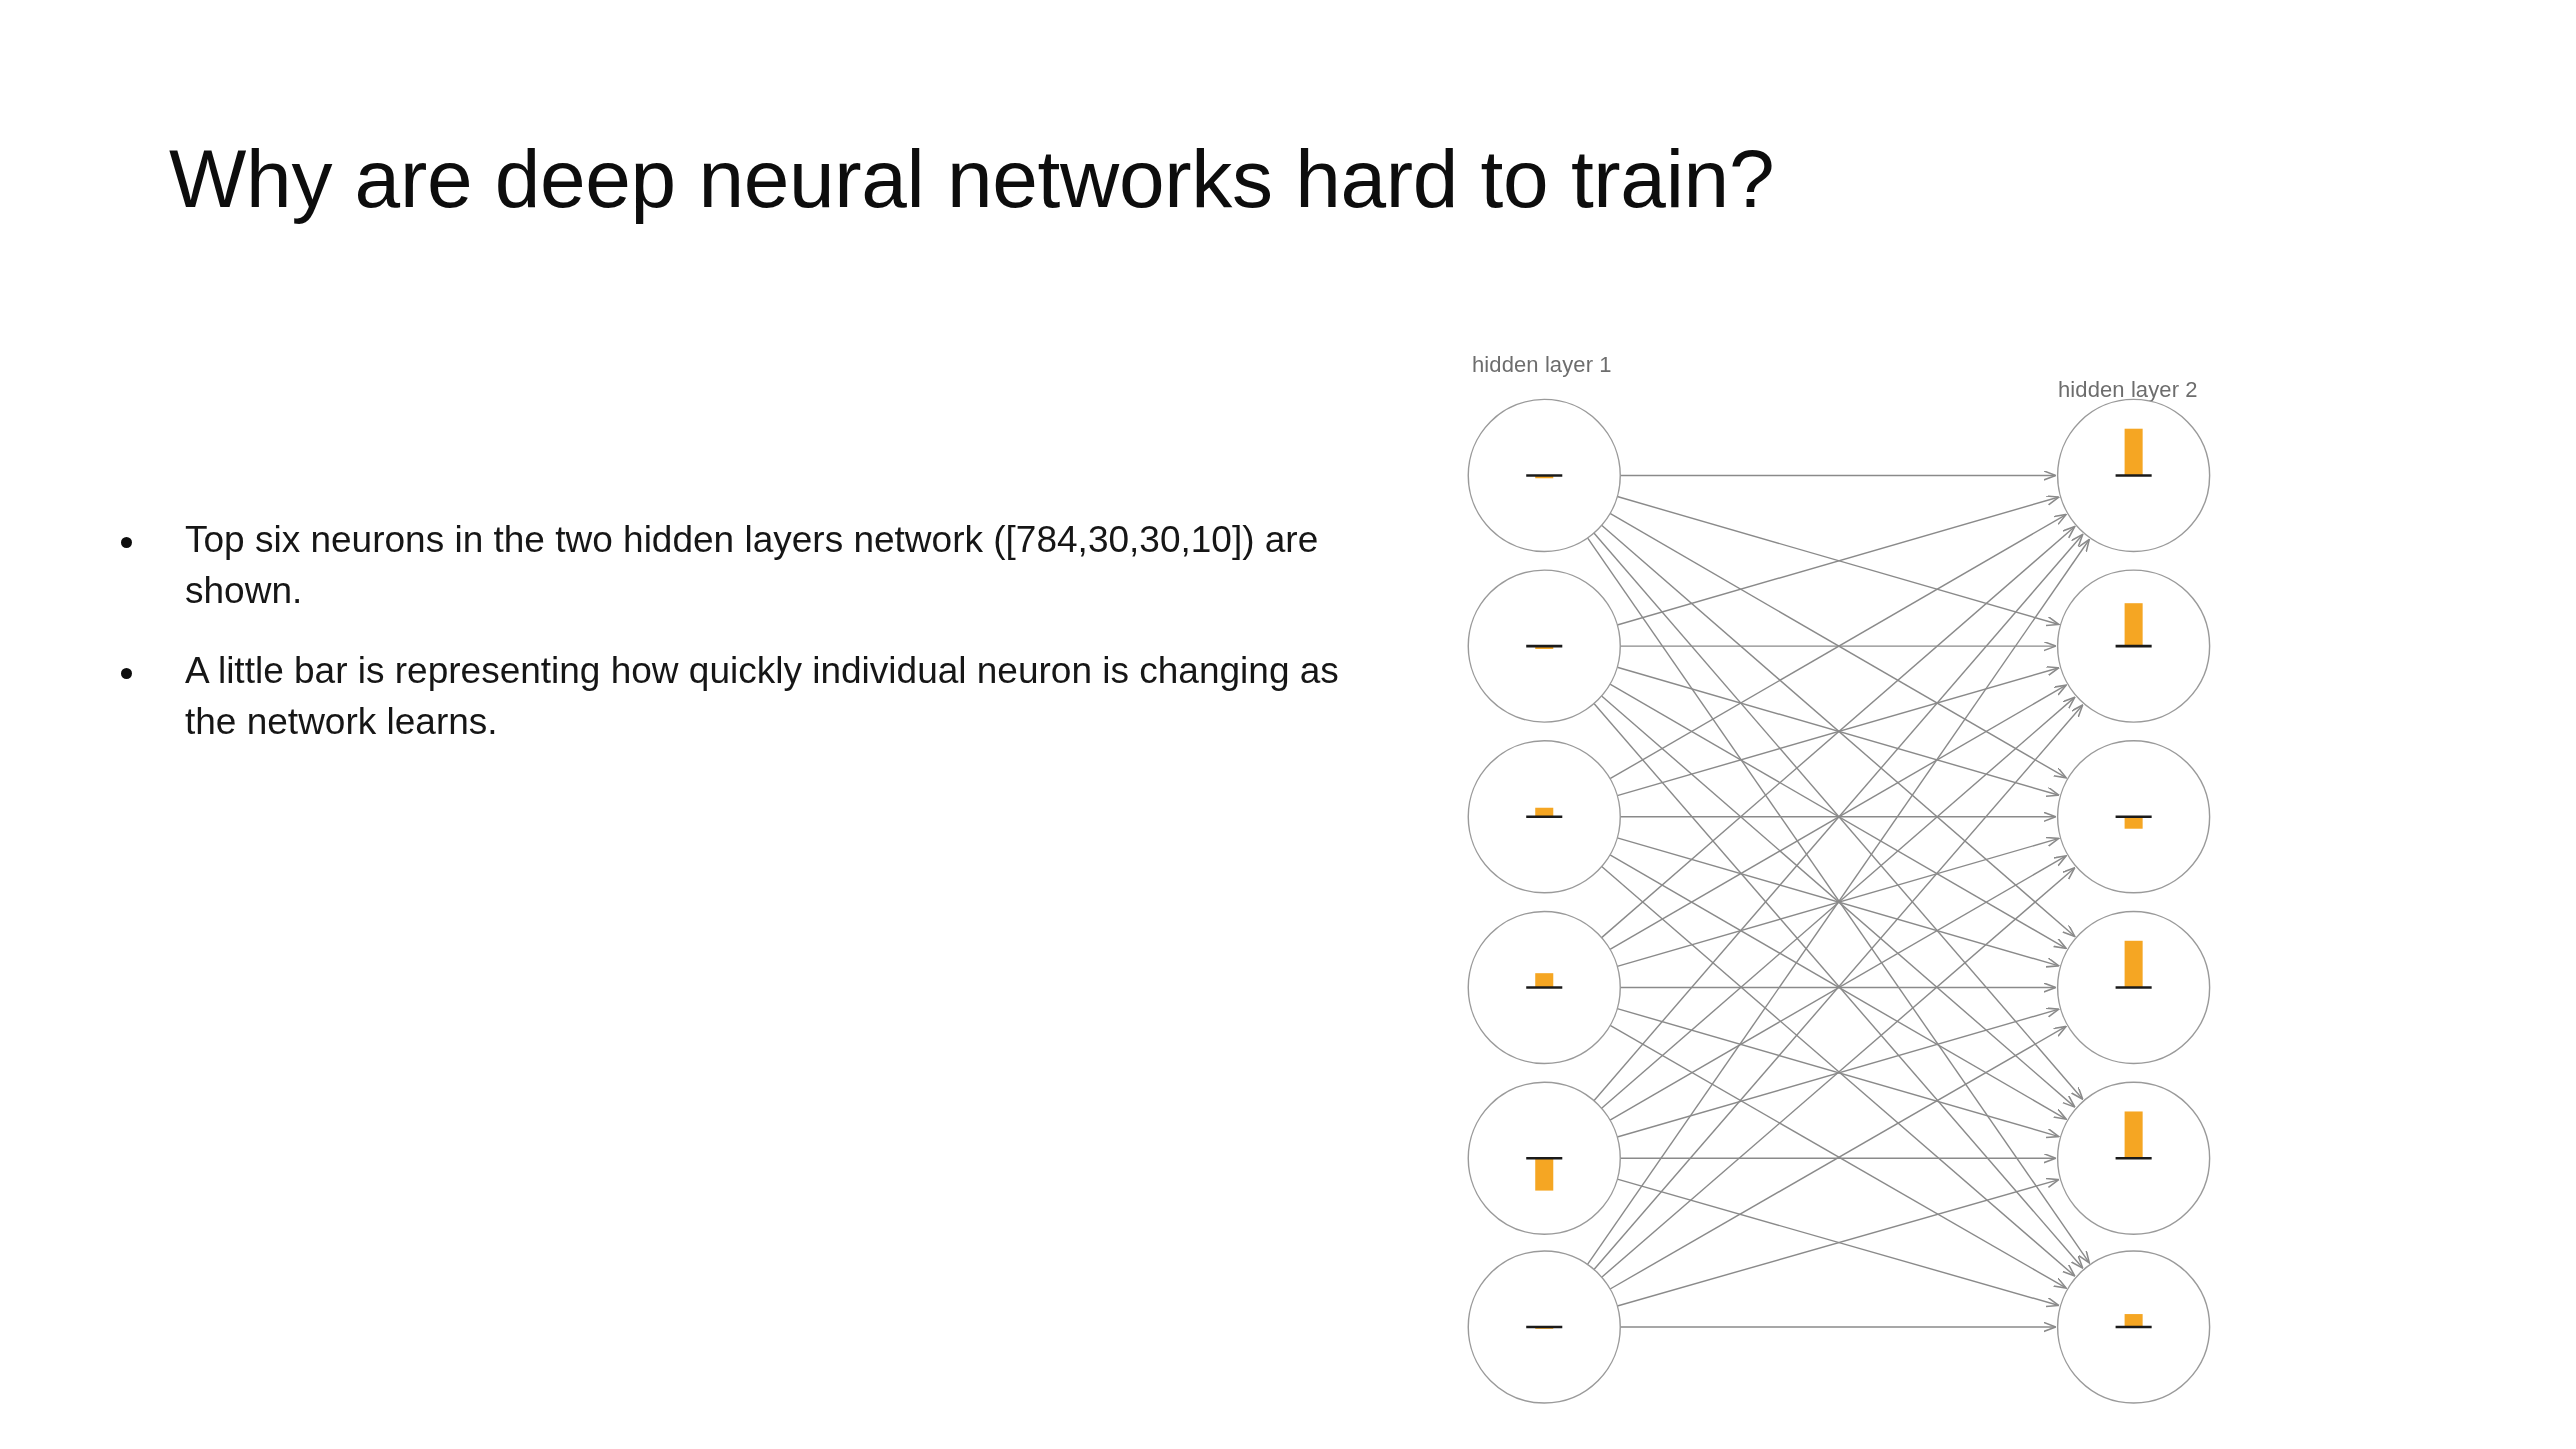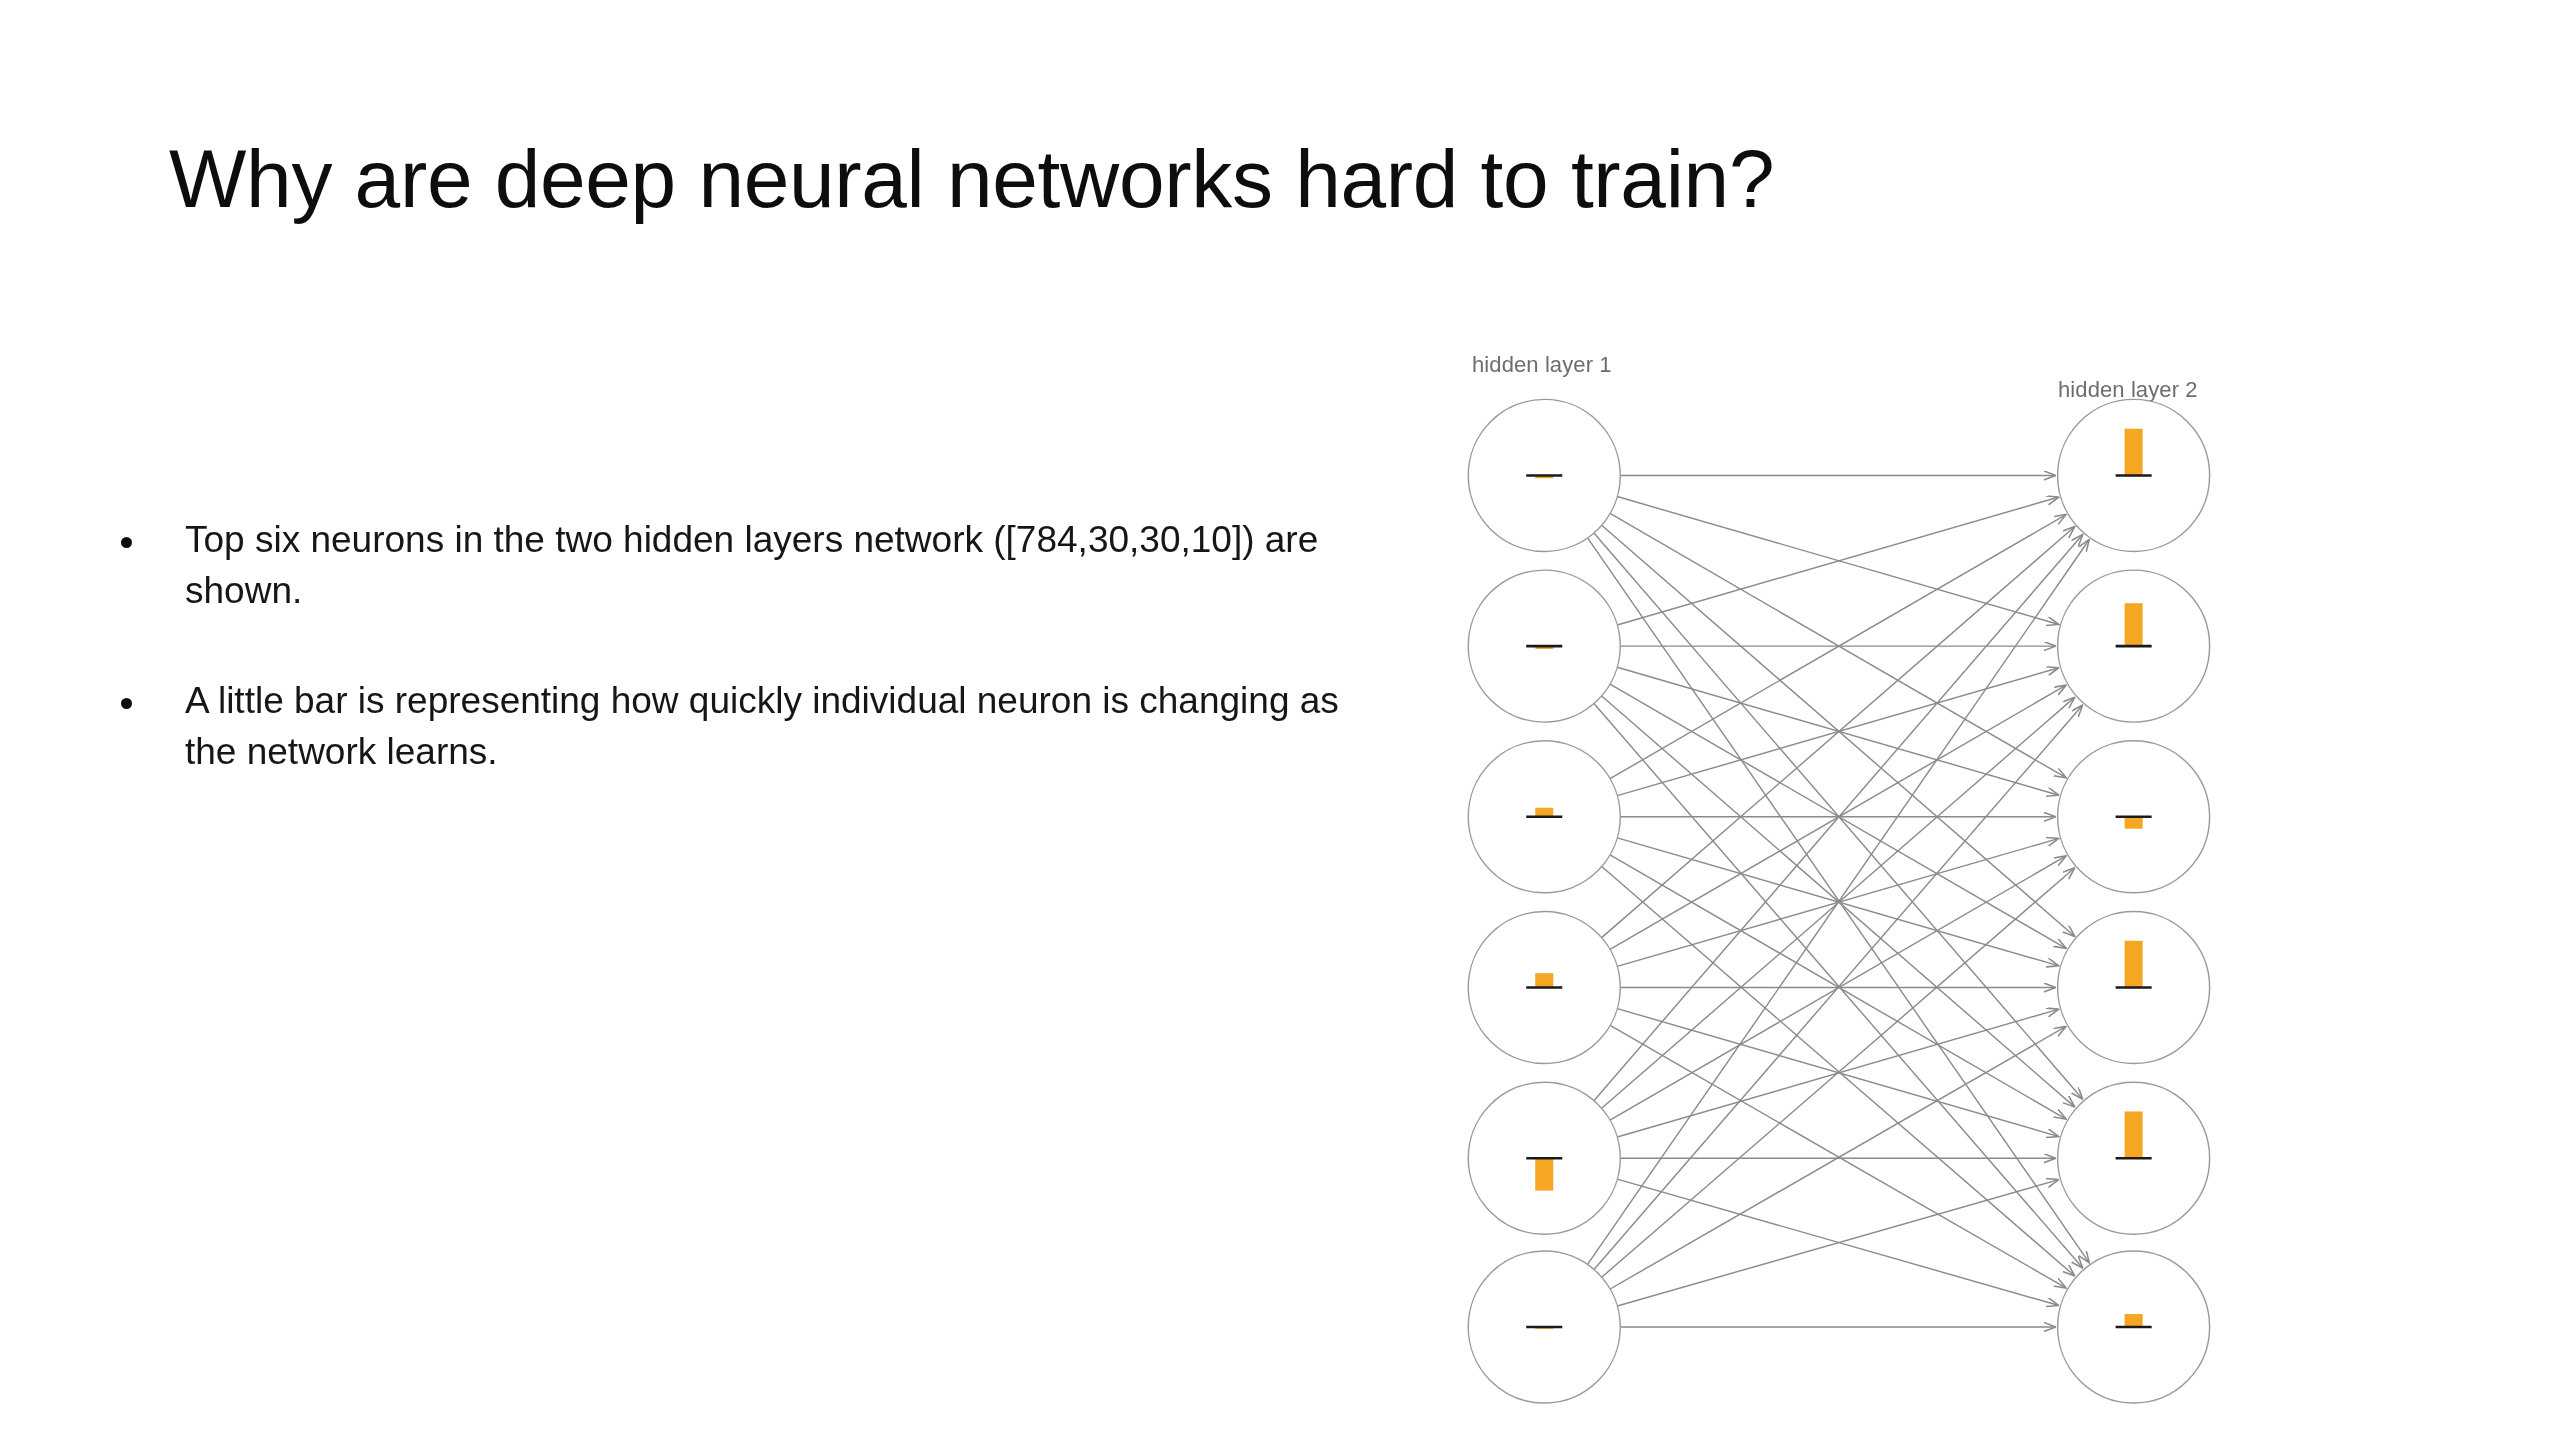--- a/index.html
+++ b/index.html
@@ -38,21 +38,21 @@
   #bullet-list {
     position: absolute;
     left: 109px;
     top: 515px;
     width: 1282px;
   }
   .bullet-item {
     position: relative;
     display: block;
     padding-left: 76px;
-    margin-bottom: 60px;
+    margin-bottom: 30px;
     font-size: 37px;
     line-height: 1.37;
     color: #161616;
   }
   .bullet-item:last-child { margin-bottom: 1px; }
   .bullet-dot {
     position: absolute;
     left: 12.2px;
     top: 22px;
     width: 11px;

